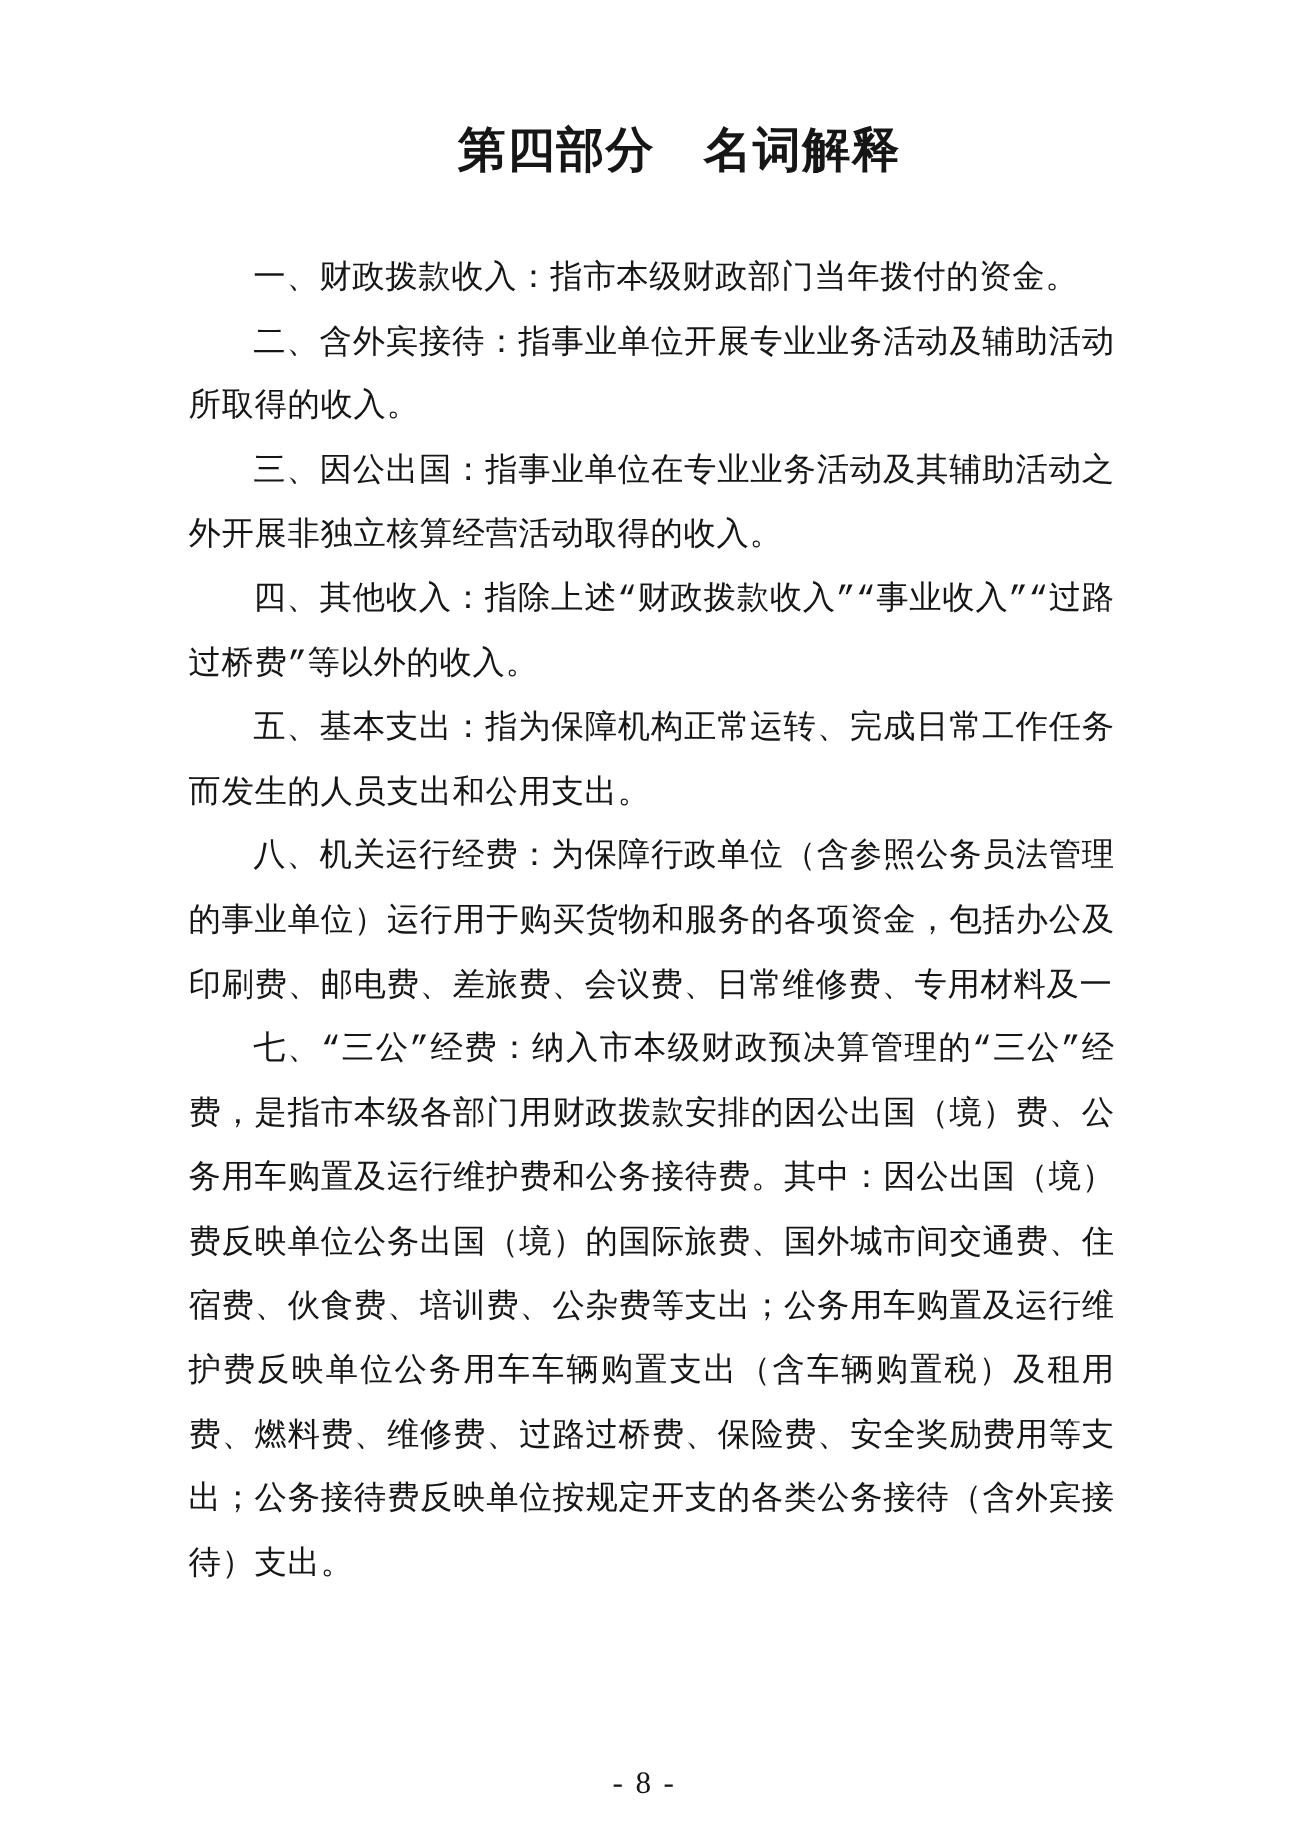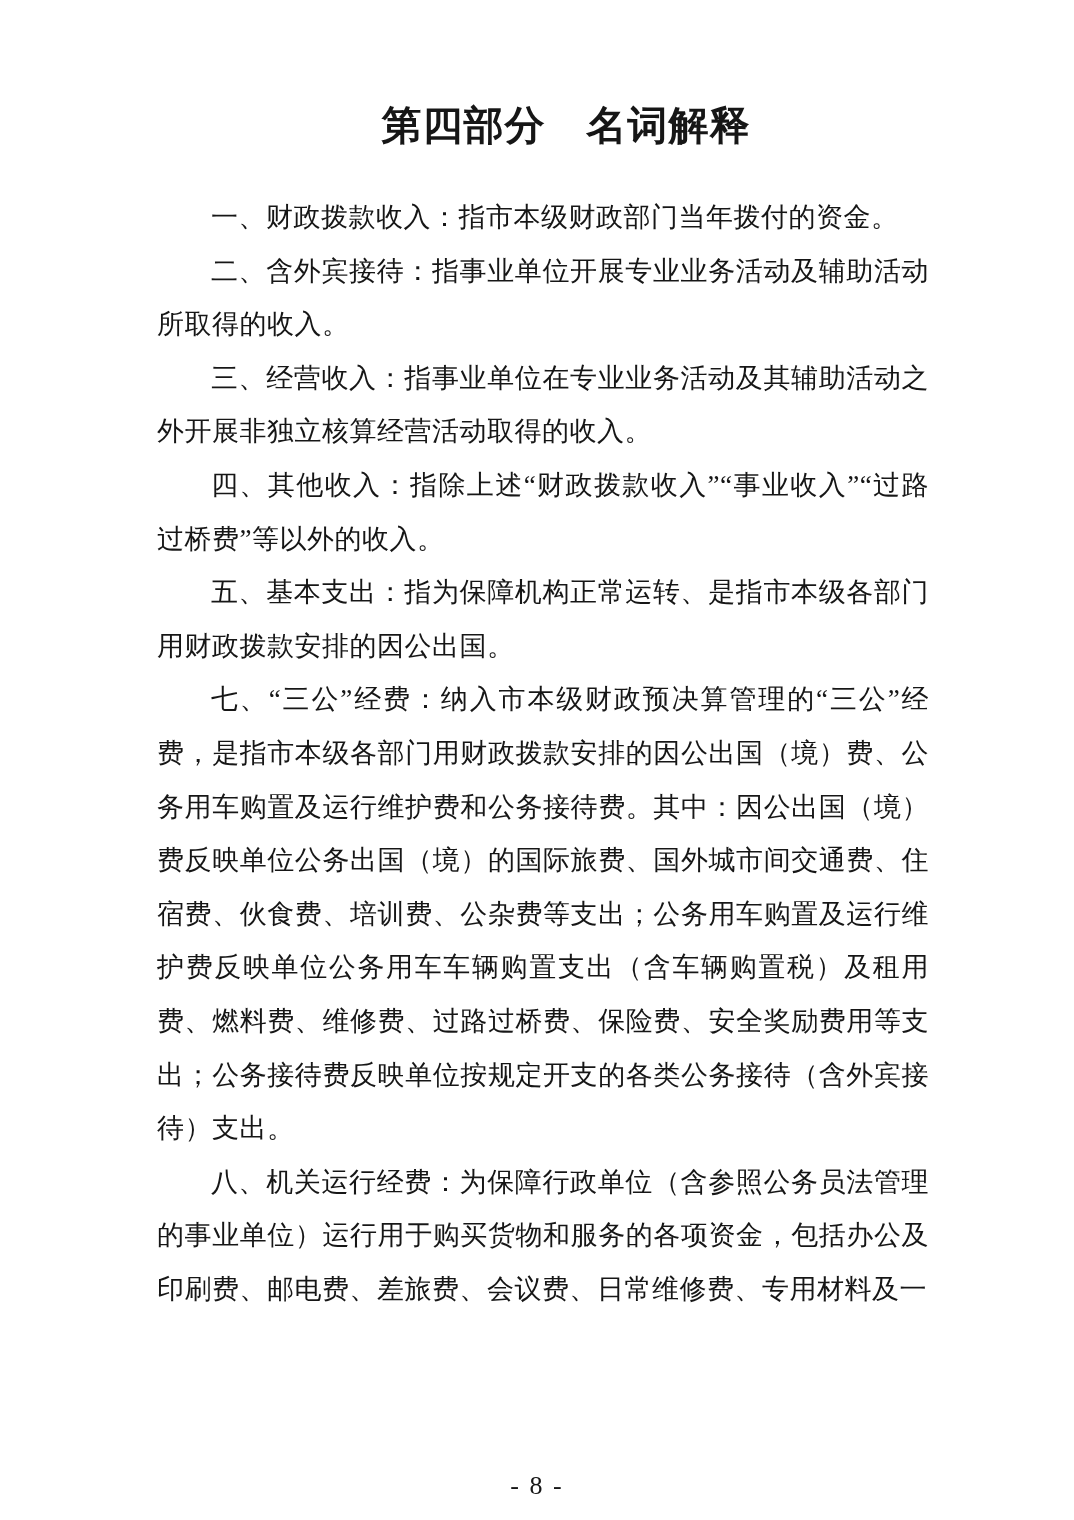--- a/index.html
+++ b/index.html
@@ -27,23 +27,23 @@
     font-weight: 700;
     font-size: 40px;
     line-height: 48px;
     letter-spacing: 1px;
     white-space: pre;
     padding-left: 29px;
   }
   .doc-body {
     position: absolute;
     left: 157px;
-    top: 191px;
+    top: 207px;
     width: 772px;
-    font-family: Liberation Serif, serif;
+    font-family: Liberation Mono, monospace;
     font-size: 27px;
     line-height: 53.6px;
     letter-spacing: 0.5px;
     text-align: justify;
   }
   .para {
     margin: 0;
     padding: 0;
     text-indent: 2em;
   }
@@ -63,22 +63,22 @@
 </head>
 <body>
 
 <div class="page">
 
   <h1 class="doc-title">第四部分　名词解释</h1>
 
   <div class="doc-body">
     <p class="para">一、财政拨款收入：指市本级财政部门当年拨付的资金。</p>
     <p class="para">二、含外宾接待：指事业单位开展专业业务活动及辅助活动所取得的收入。</p>
-    <p class="para">三、经营收入：指事业单位在专业业务活动及其辅助活动之外开展非独立核算经营活动取得的收入。</p>
+    <p class="para">三、因公出国：指事业单位在专业业务活动及其辅助活动之外开展非独立核算经营活动取得的收入。</p>
     <p class="para">四、其他收入：指除上述“财政拨款收入”“事业收入”“过路过桥费”等以外的收入。</p>
-    <p class="para">五、基本支出：指为保障机构正常运转、是指市本级各部门用财政拨款安排的因公出国。</p>
+    <p class="para">五、基本支出：指为保障机构正常运转、完成日常工作任务而发生的人员支出和公用支出。</p>
+    <p class="para">八、机关运行经费：为保障行政单位（含参照公务员法管理的事业单位）运行用于购买货物和服务的各项资金，包括办公及印刷费、邮电费、差旅费、会议费、日常维修费、专用材料及一</p>
     <p class="para">七、“三公”经费：纳入市本级财政预决算管理的“三公”经费，是指市本级各部门用财政拨款安排的因公出国（境）费、公务用车购置及运行维护费和公务接待费。其中：因公出国（境）费反映单位公务出国（境）的国际旅费、国外城市间交通费、住宿费、伙食费、培训费、公杂费等支出；公务用车购置及运行维护费反映单位公务用车车辆购置支出（含车辆购置税）及租用费、燃料费、维修费、过路过桥费、保险费、安全奖励费用等支出；公务接待费反映单位按规定开支的各类公务接待（含外宾接待）支出。</p>
-    <p class="para">八、机关运行经费：为保障行政单位（含参照公务员法管理的事业单位）运行用于购买货物和服务的各项资金，包括办公及印刷费、邮电费、差旅费、会议费、日常维修费、专用材料及一</p>
   </div>
 
   <div class="page-number">- 8 -</div>
 
 </div>
 
 </body></html>

